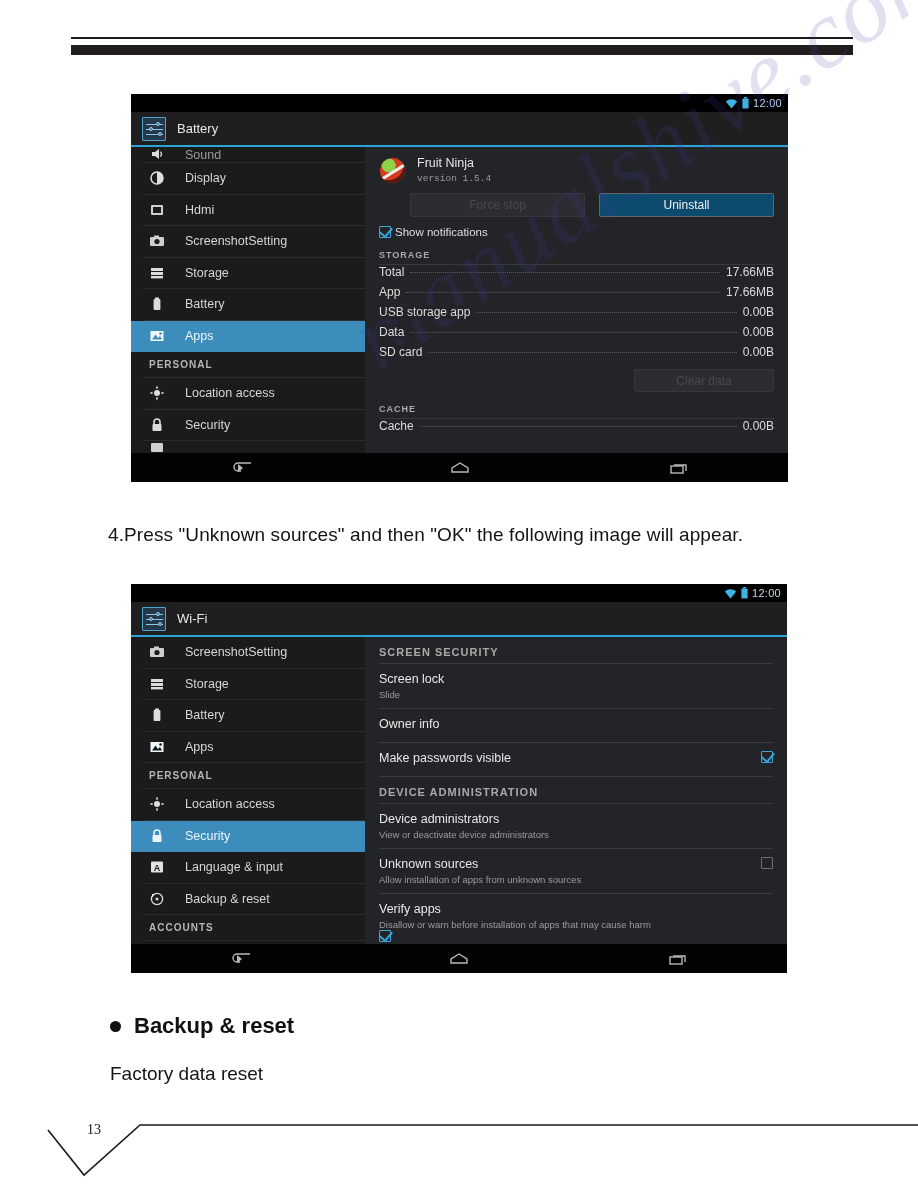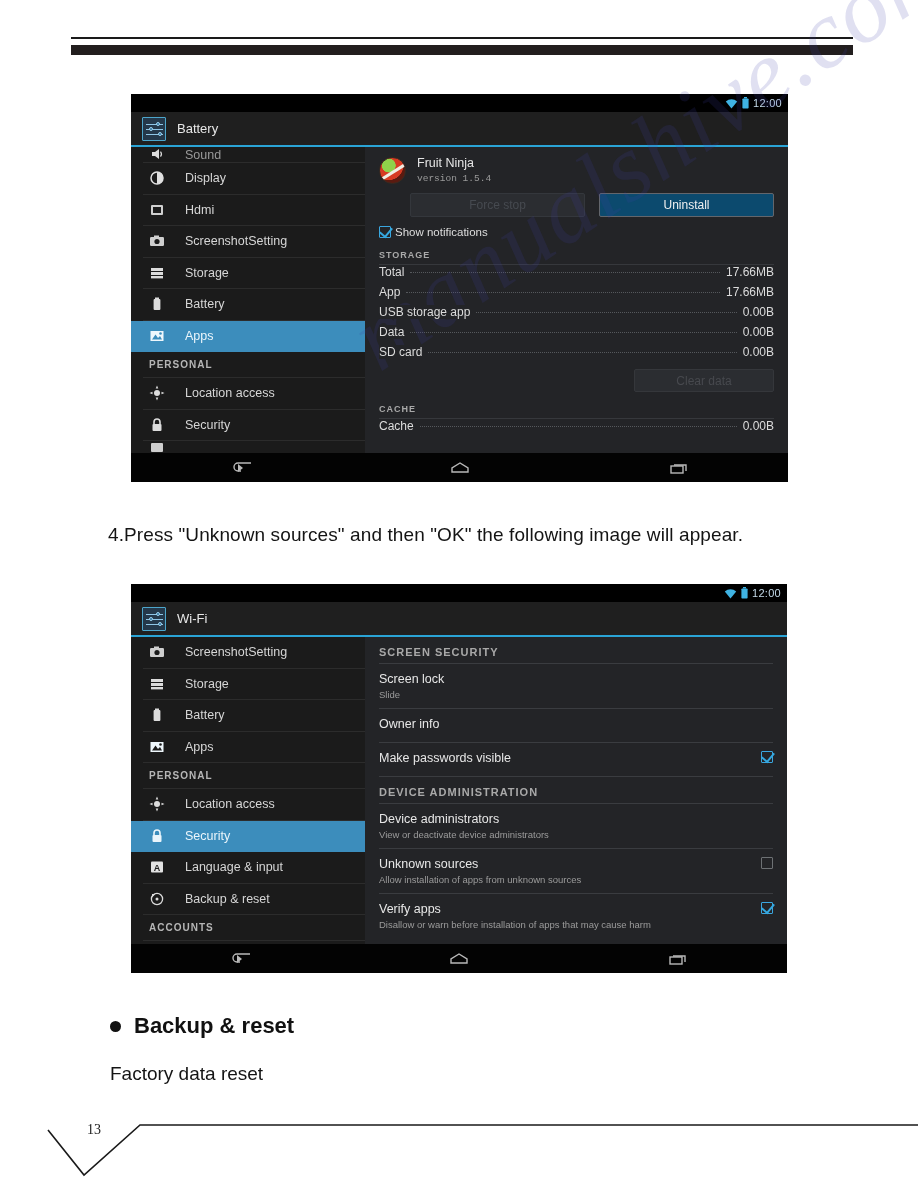--- a/index.html
+++ b/index.html
@@ -179,21 +179,21 @@
 
   
   .sec-grp {
     color: #a9a9a9; font-size: 11px; letter-spacing: 1px; font-weight: bold;
     padding-top: 9px; padding-bottom: 5px; border-bottom: 1px solid #3a3c40;
   }
   .sec-row {
     display: flex; align-items: flex-start; justify-content: space-between;
     padding: 8px 0 8px; border-bottom: 1px solid #3a3c40; min-height: 34px;
   }
-  .sec-row.last { border-bottom: none; }
+  .sec-row.last { border-bottom: none; flex-direction: column; }
   .sec-title { color: #e7e7e7; font-size: 12.5px; }
   .sec-sub { color: #9b9b9b; font-size: 9.5px; margin-top: 3px; }
 
   
   .navbar {
     height: 29px; background: #030303;
     display: flex; align-items: center; justify-content: space-around;
   }
   .nav-btn { width: 46px; height: 22px; display:flex; align-items:center; justify-content:center;}
 

